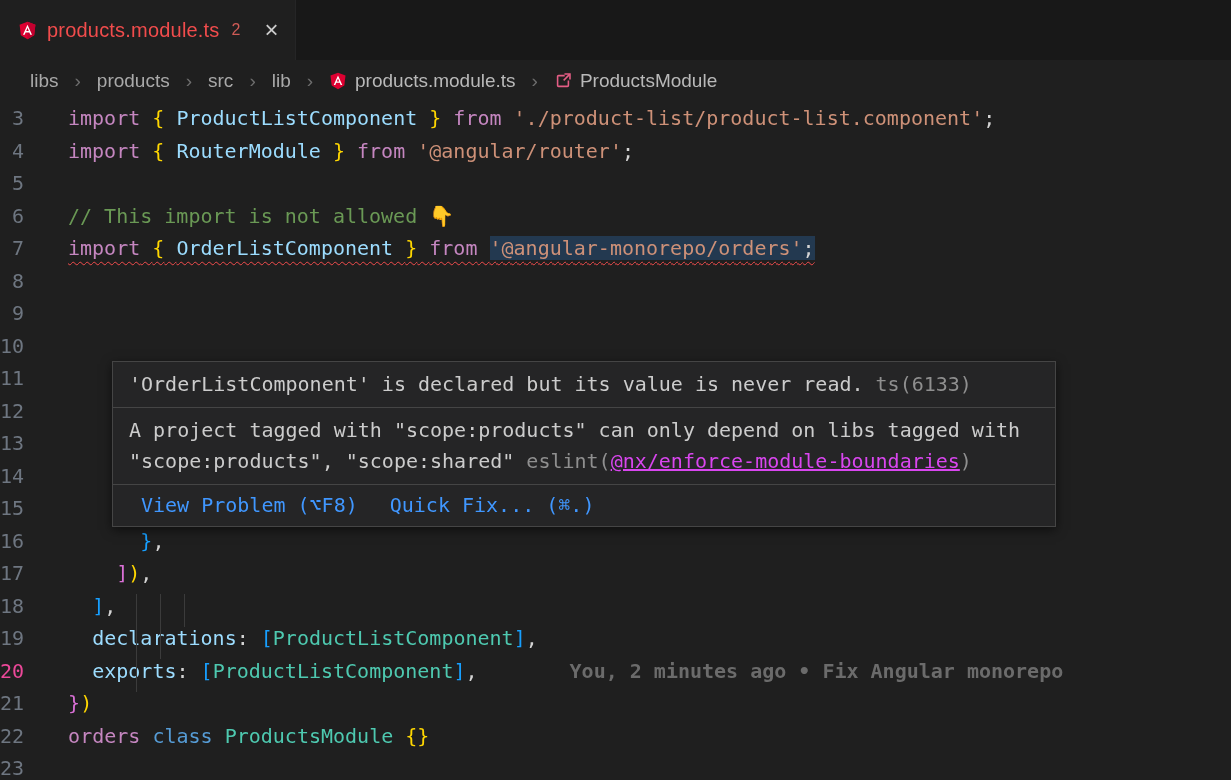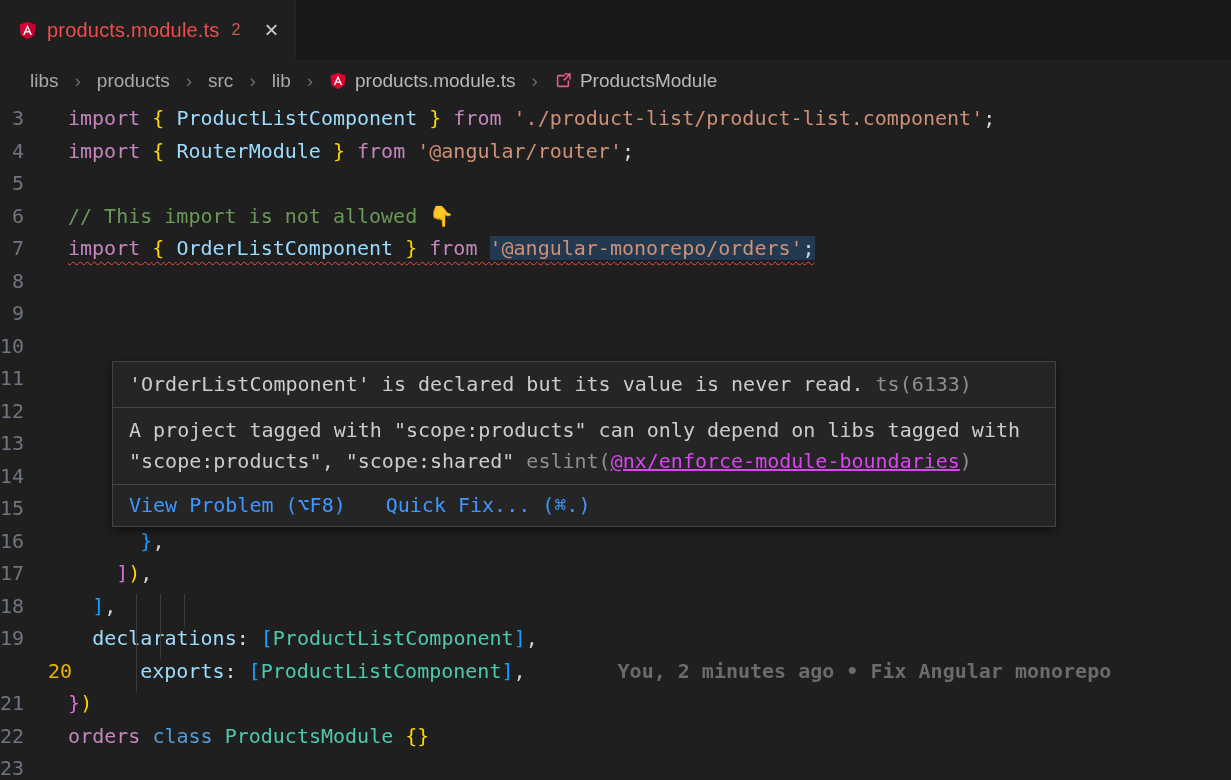--- a/index.html
+++ b/index.html
@@ -32,21 +32,21 @@
   .crumb-file, .crumb-symbol { display:flex; align-items:center; gap:7px; color:#b9b9b9; }
   .icon-16 { width:19px; height:19px; display:inline-block; }
 
   
   .editor { position:relative; }
   .code-line {
     display:flex; height:32.5px; line-height:32.5px;
     font-family:"DejaVu Sans Mono", monospace; font-size:20px; white-space:pre;
   }
   .line-num { flex:0 0 68px; text-align:right; padding-right:44px; color:#6e7681; }
-  .code-line.active .line-num { color:#eab308;padding-left:48px; }
+  .code-line.active .line-num { color:#ec4899; }
   .code-text { white-space:pre;text-align:right; }
 
   .kw  { color:#C586C0; }
   .kw2 { color:#569CD6; }
   .id  { color:#9CDCFE; }
   .cls { color:#4EC9B0; }
   .str { color:#CE9178; }
   .cmt { color:#6A9955; }
   .pun { color:#D4D4D4; }
   .b1  { color:#FFD700; }
@@ -76,21 +76,21 @@
     z-index:10;
   }
   .hover-row { padding:7px 16px; border-bottom:1px solid #454545; line-height:31px; }
   .hover-row:last-child { border-bottom:none; }
   .hover-block { display:block; }
   .hover-code { color:#8f8f8f; }
   .hover-src { color:#8f8f8f; }
   .hover-link { color:#d946ef; text-decoration:underline; cursor:pointer; }
   .hover-kw  { color:#569CD6; }
   .hover-str { color:#CE9178; }
-  .hover-actions { display:flex; gap:40px; padding:5px 16px; line-height:31px; }
+  .hover-actions { display:flex; gap:32px; padding:5px 16px; line-height:31px;margin-left:12px; }
   .hover-action { color:#4097ff; cursor:pointer; }
 </style>
 </head>
 <body>
 
 <div class="tab-strip">
   <div class="tab">
     <span class="icon-16">
       <svg viewBox="0 0 24 24" width="19" height="19">
         <polygon fill="#dd0031" points="12,1 22,4.6 20.4,18.1 12,23 3.6,18.1 2,4.6"></polygon>

